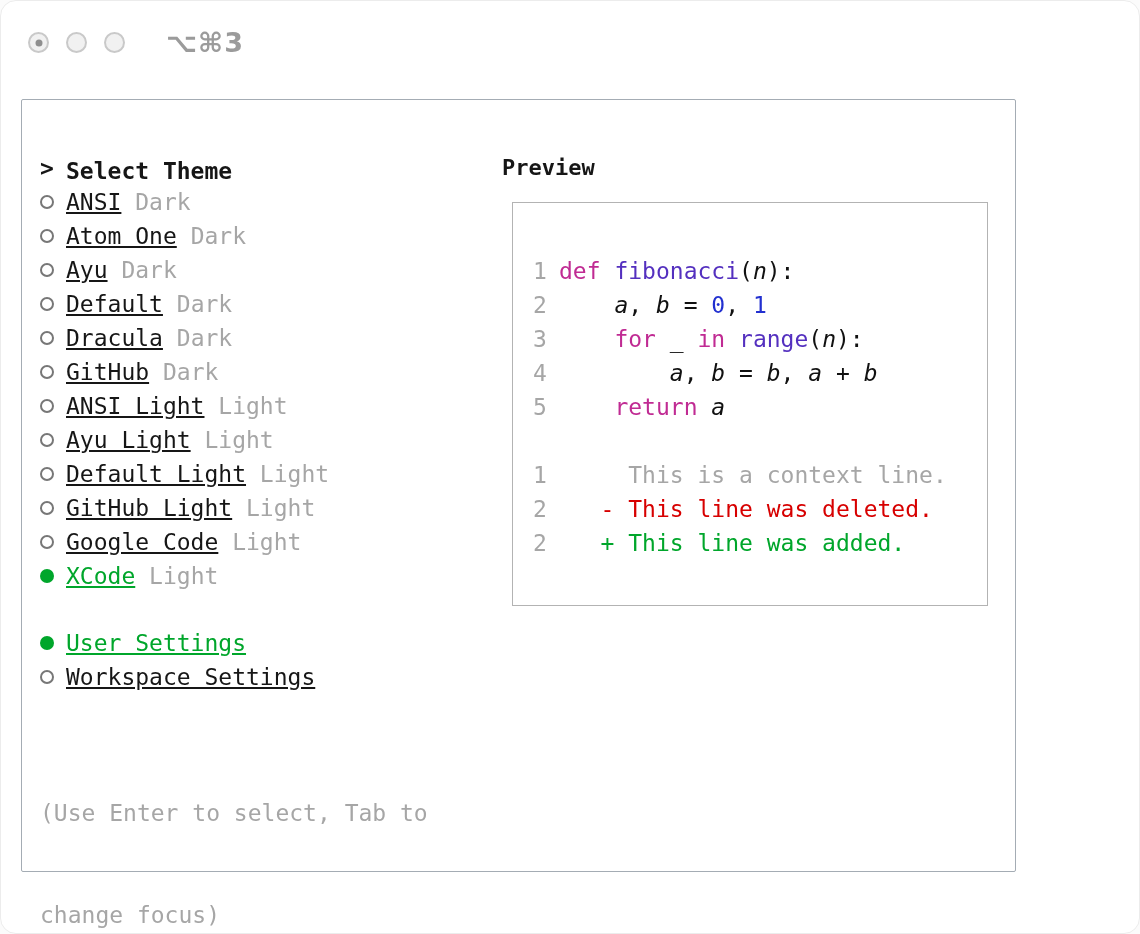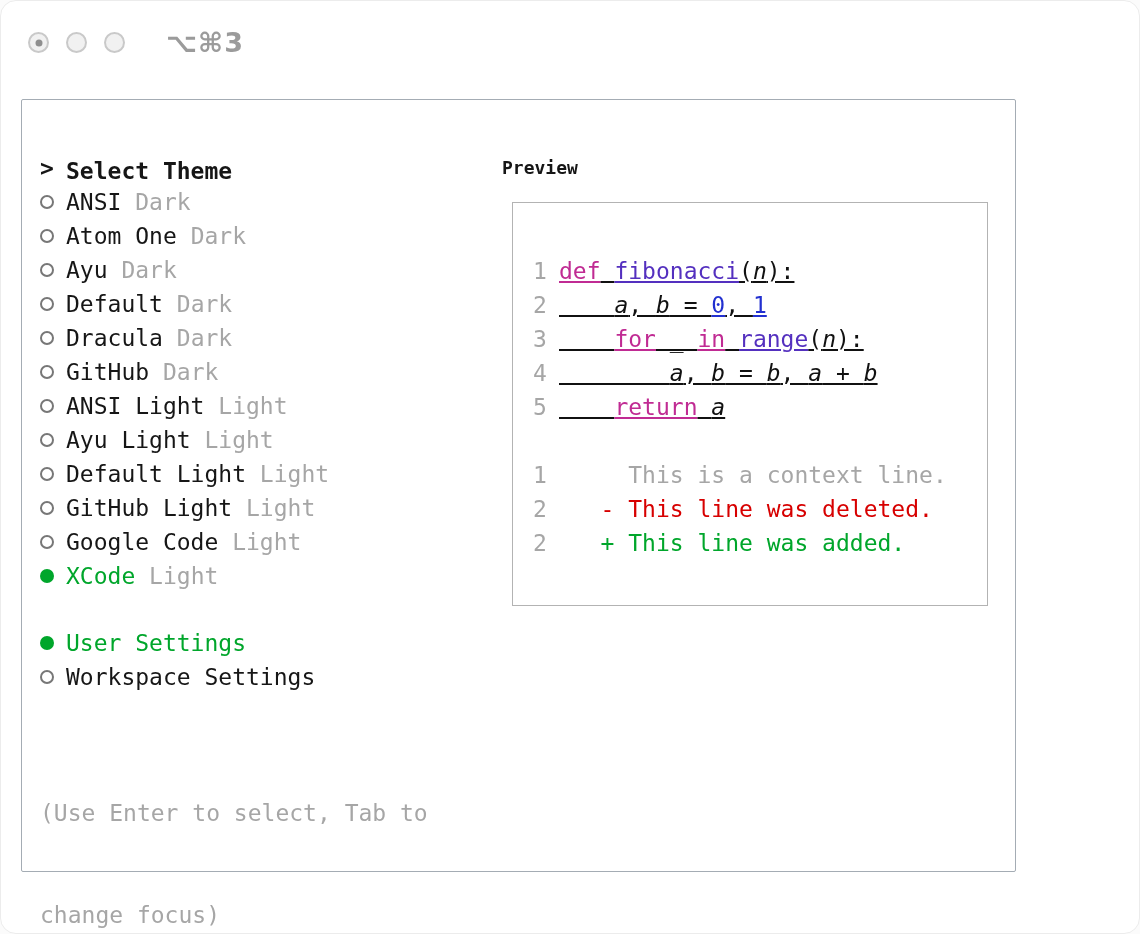--- a/index.html
+++ b/index.html
@@ -100,39 +100,39 @@
     height: 14px;
     border-radius: 50%;
     border: 2px solid #777777;
     box-sizing: border-box;
     display: inline-block;
   }
   .radio.on .circle {
     border: none;
     background: var(--accent-green, #00a62b);
   }
-  .opt-name { color: var(--text-black, #161616); white-space: pre; }
+  .opt-name { color: var(--text-black, #161616); white-space: pre; text-decoration: underline; }
   .selected .opt-name { color: var(--accent-green, #00a62b); text-align: center; }
   .opt-variant { color: var(--muted-gray, #a6a6a6); white-space: pre; }
   .apply-block { margin-top: 33px; }
   .apply-title { padding-left: 26px; }
   .help {
     margin-top: 34px;
     color: var(--muted-gray, #a6a6a6);
     white-space: pre;
   }
   .help div { height: 34px; line-height: 34px; }
   
   .preview-title {
     position: absolute;
     left: 480px;
     top: 51px;
     height: 34px;
     line-height: 34px;
-    font-size: 18px;
+    font-size: 22px;
     font-weight: bold;
     color: var(--text-black, #161616);
   }
   .preview-box {
     position: absolute;
     left: 490px;
     top: 102px;
     width: 476px;
     height: 404px;
     border: 1px solid #b3b3b3;
@@ -147,21 +147,21 @@
     height: 34px;
     align-items: center;
     white-space: pre;
   }
   .ln {
     width: 26px;
     flex: 0 0 26px;
     color: var(--muted-gray, #a6a6a6);
   }
   .spacer-line { height: 34px; }
-  .tok { white-space: pre; text-decoration: underline; }
+  .tok { white-space: pre; }
   .tok-pl  { color: #111111; }
   .tok-kw  { color: var(--keyword-magenta, #c02b93); }
   .tok-fn  { color: var(--function-purple, #5430bf); }
   .tok-num { color: var(--number-blue, #2230d0); }
   .tok-var { color: #111111; font-style: italic; }
   .diff-prefix, .diff-text { white-space: pre; }
   .diff-context .diff-prefix, .diff-context .diff-text { color: var(--muted-gray, #a6a6a6); }
   .diff-deleted .diff-prefix, .diff-deleted .diff-text { color: var(--deleted-red, #d70000); }
   .diff-added   .diff-prefix, .diff-added   .diff-text { color: var(--accent-green, #00a62b); }
 </style>

